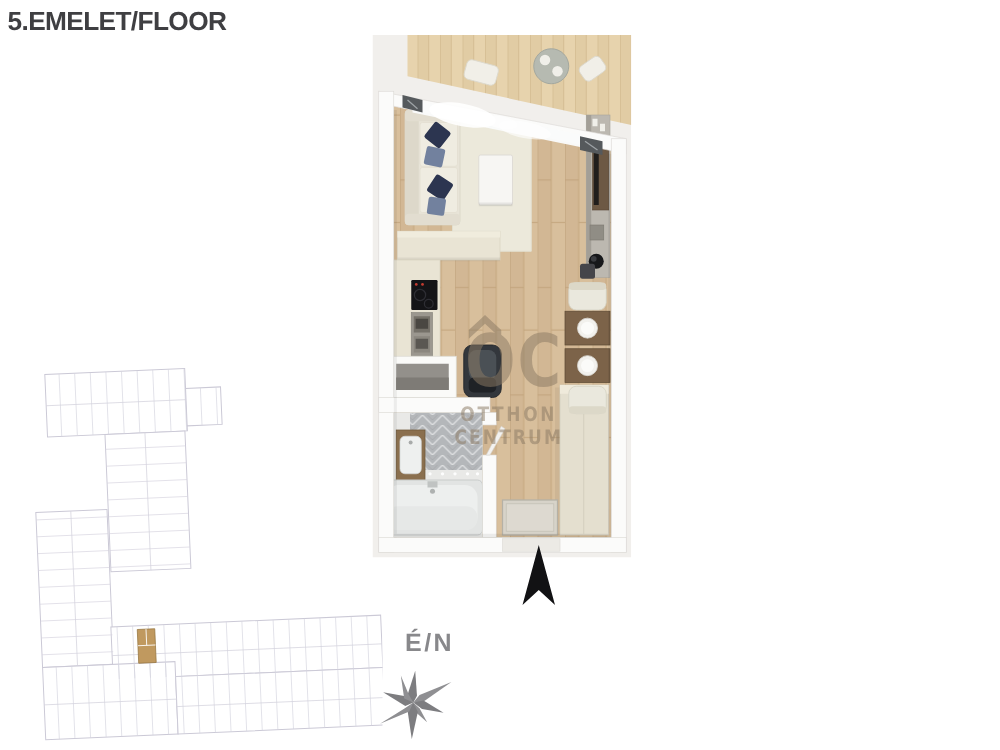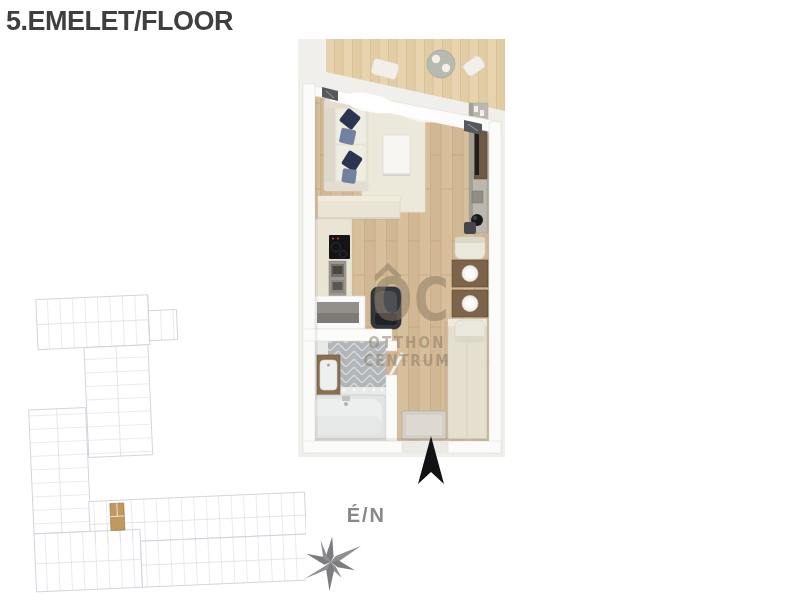--- a/index.html
+++ b/index.html
@@ -1,25 +1,25 @@
 <!DOCTYPE html>
 <html><head>
 <meta charset="utf-8">
 <style>
   html,body{margin:0;padding:0;background:#ffffff;}
   .canvas{position:relative;width:800px;height:600px;background:#ffffff;overflow:hidden;
           font-family:"Liberation Sans",sans-serif;}
   .title-block{position:absolute;left:6px;top:6px;width:215px;color:#3f3f42;}
-  .floor-title{font-size:27px;font-weight:800;letter-spacing:-0.5px;white-space:nowrap;}
+  .floor-title{font-size:21px;font-weight:800;letter-spacing:-0.5px;white-space:nowrap;}
   .unit-number{font-size:21px;font-weight:800;text-align:center;width:200px;margin-top:1px;letter-spacing:0.5px;}
-  .plan3d{position:absolute;left:298px;top:39px;width:164px;height:418px;}
+  .plan3d{position:absolute;left:298px;top:28px;width:164px;height:418px;}
   .siteplan{position:absolute;left:28px;top:288px;width:278px;height:306px;}
   .north-arrow{position:absolute;left:414px;top:436px;width:34px;height:50px;}
   .compass-block{position:absolute;left:296px;top:504px;width:90px;}
-  .compass-label{font-size:20px;font-weight:800;color:#88888b;letter-spacing:2px;padding-left:16px;text-align:right;}
+  .compass-label{font-size:20px;font-weight:800;color:#88888b;letter-spacing:2px;padding-left:28px;}
   .compass-star{margin-top:2px;}
   svg{display:block;}
 </style>
 </head>
 <body>
 
 <div class="canvas">
 
   <header class="title-block">
     <div class="floor-title">5.EMELET/FLOOR</div>

